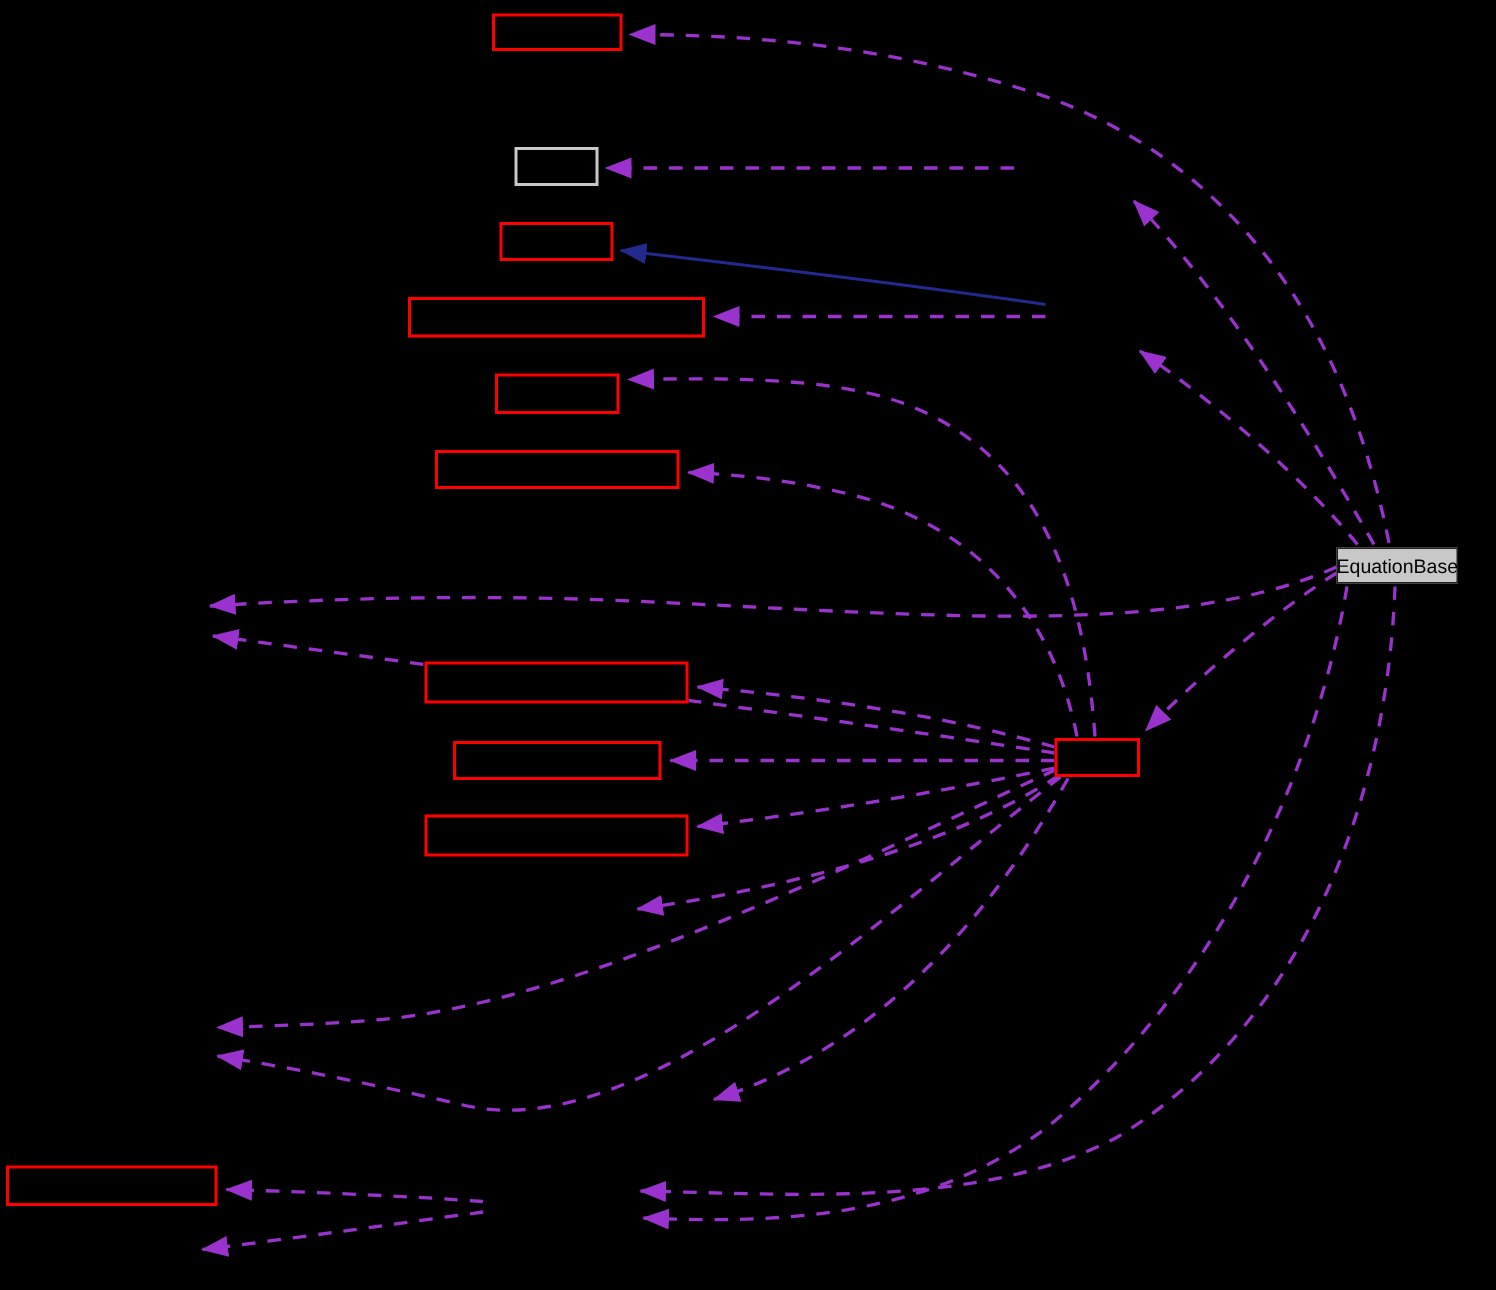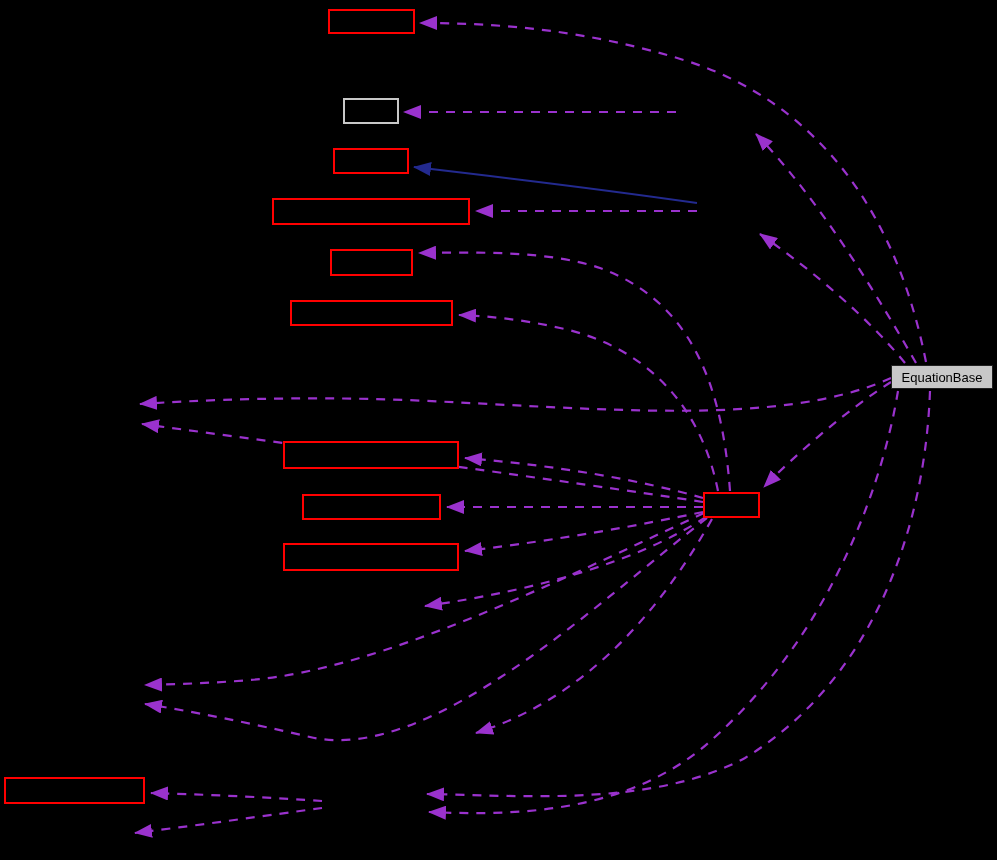--- a/index.html
+++ b/index.html
@@ -64,17 +64,17 @@
   <div class="node red" style="left:333px;top:148px;width:76px;height:26px;"></div>
   <div class="node red" style="left:272px;top:198px;width:198px;height:27px;"></div>
   <div class="node red" style="left:330px;top:249px;width:83px;height:27px;"></div>
   <div class="node red" style="left:290px;top:300px;width:163px;height:26px;"></div>
   <div class="node red" style="left:283px;top:441px;width:176px;height:28px;"></div>
   <div class="node red" style="left:302px;top:494px;width:139px;height:26px;"></div>
   <div class="node red" style="left:283px;top:543px;width:176px;height:28px;"></div>
   <div class="node red" style="left:703px;top:492px;width:57px;height:26px;"></div>
   <div class="node red" style="left:4px;top:777px;width:141px;height:27px;"></div>
 
-  <div class="central" style="left:891px;top:365px;width:102px;height:24px;">
+  <div class="central" style="left:891px;top:365px;width:81px;height:24px;">
     <span>EquationBase</span>
   </div>
 
 </div>
 
 </body></html>

